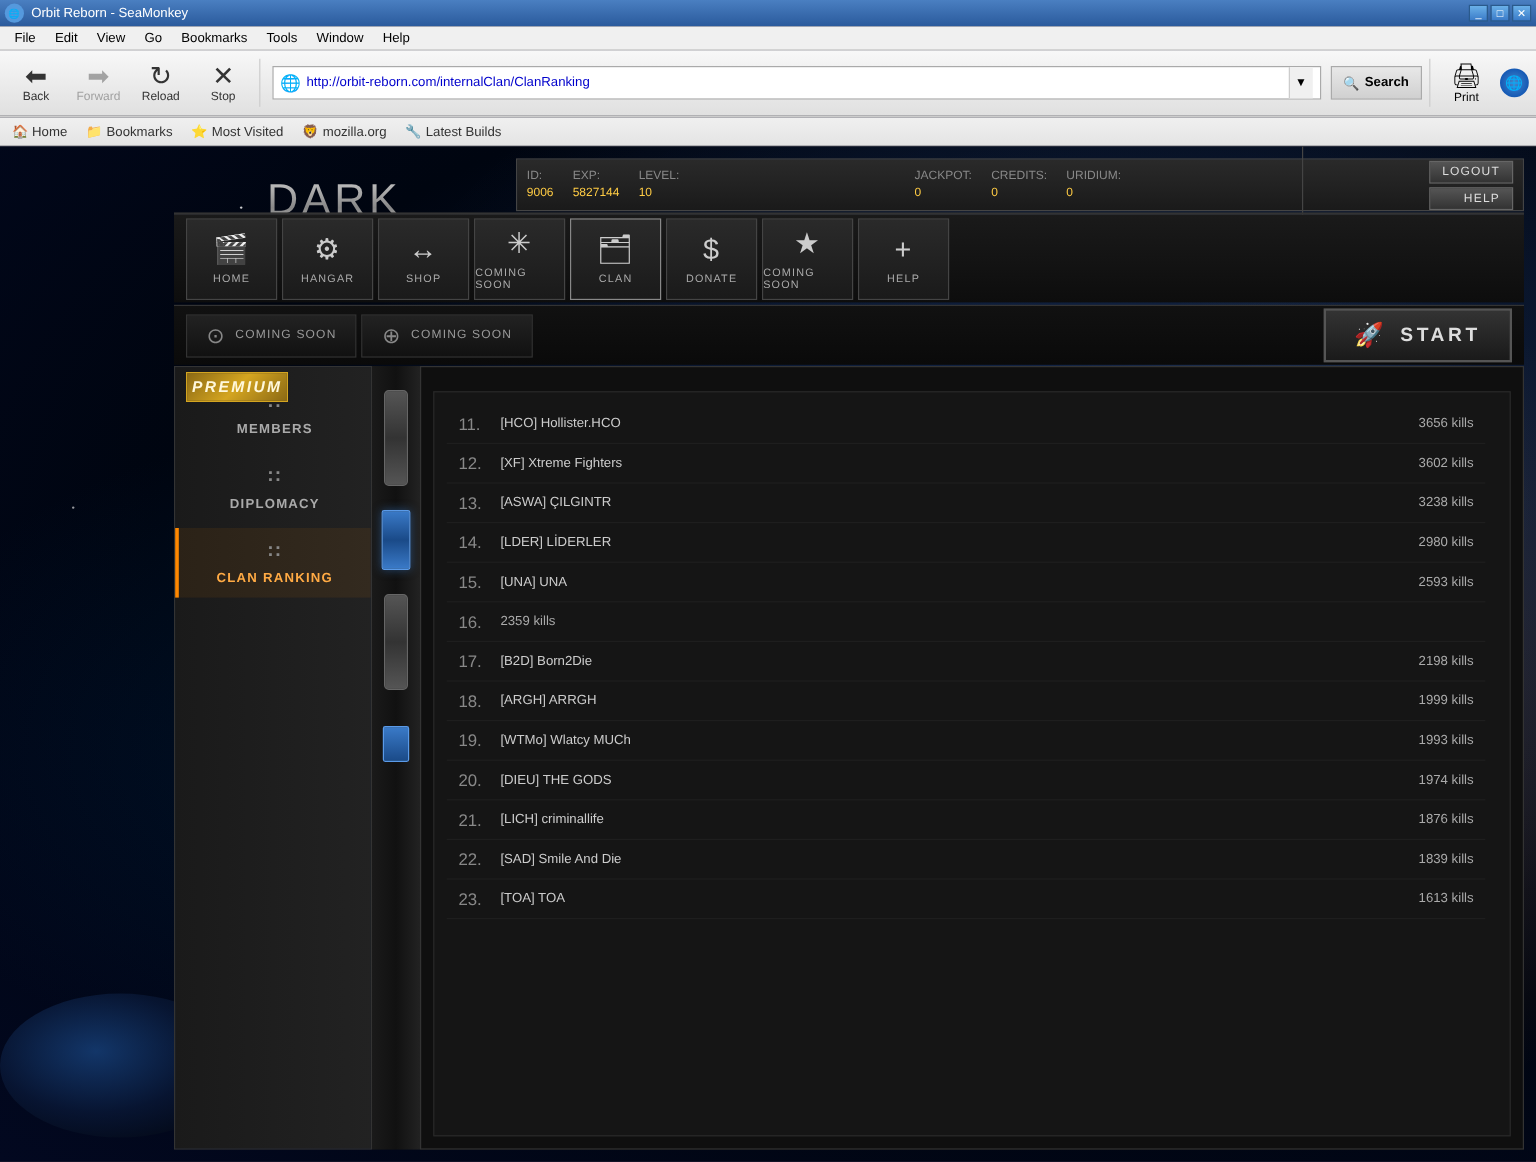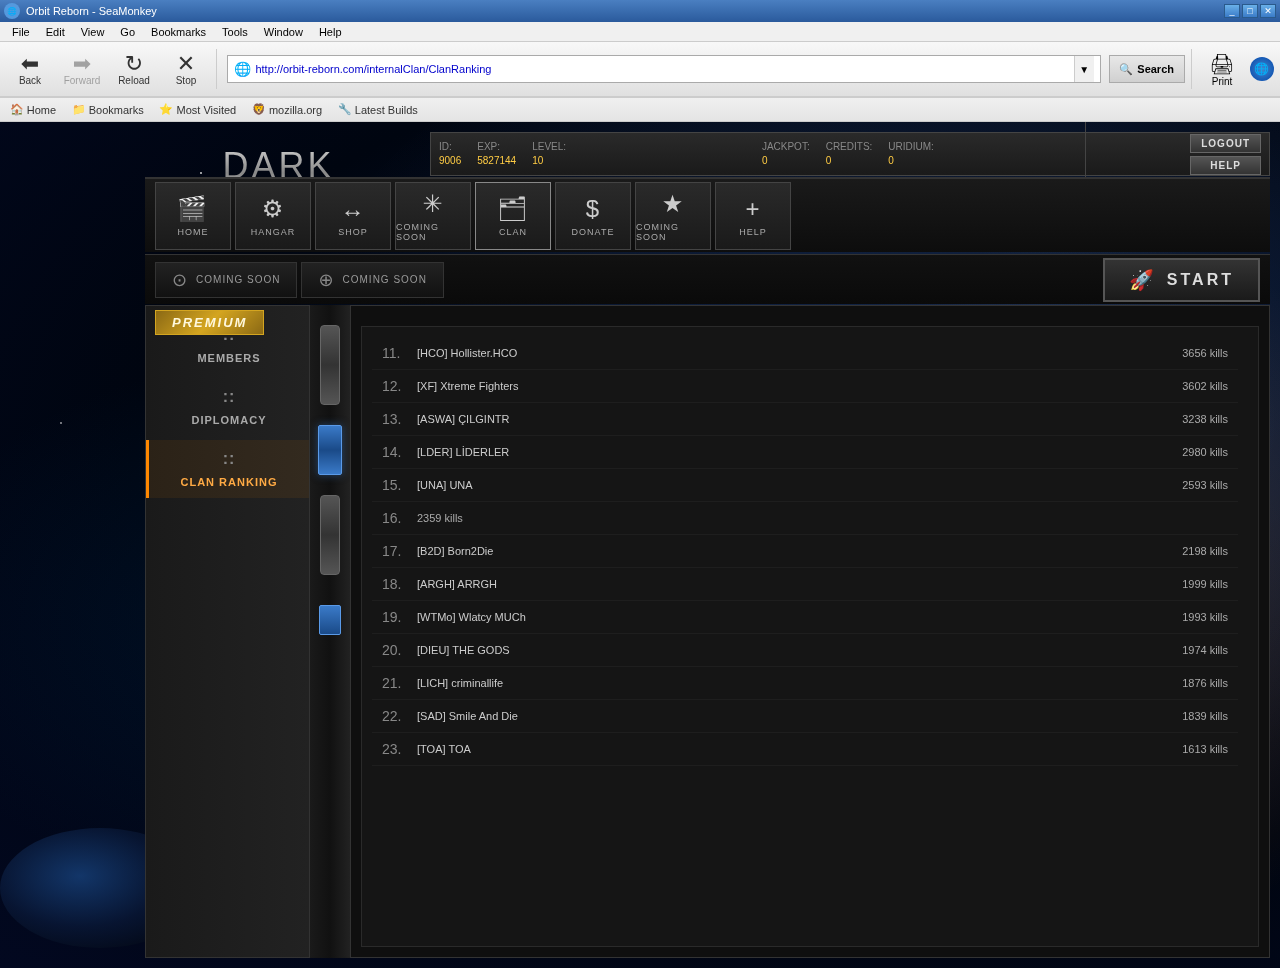--- a/index.html
+++ b/index.html
@@ -213,22 +213,23 @@
       display: flex; gap: 16px; flex: 1;
     }
 
     #logout-btn, #help-btn {
       background: linear-gradient(to bottom, #555, #333);
       border: 1px solid #666;
       color: #ddd;
       padding: 3px 10px;
       font-size: 10px;
       cursor: pointer;
-      font-weight: bold;
+      font-weight: normal;
       letter-spacing: 1px;
+      text-align: right;
     }
 
     
     #nav-icons-bar {
       position: absolute;
       top: 55px;
       left: 145px;
       right: 10px;
       height: 75px;
       background: linear-gradient(to bottom, #1a1a1a, #0d0d0d);
@@ -429,21 +430,21 @@
 
     
     #premium-badge {
       position: absolute;
       top: 188px;
       left: 155px;
       background: linear-gradient(135deg, #8b6914, #d4a520, #8b6914);
       color: #fff8dc;
       font-size: 13px;
       font-weight: bold;
-      padding: 4px 16px;
+      padding: 4px 4px;
       letter-spacing: 2px;
       text-transform: uppercase;
       border: 1px solid #d4a520;
       font-style: italic;
       z-index: 10;
     }
 
     
     .star {
       position: absolute;

